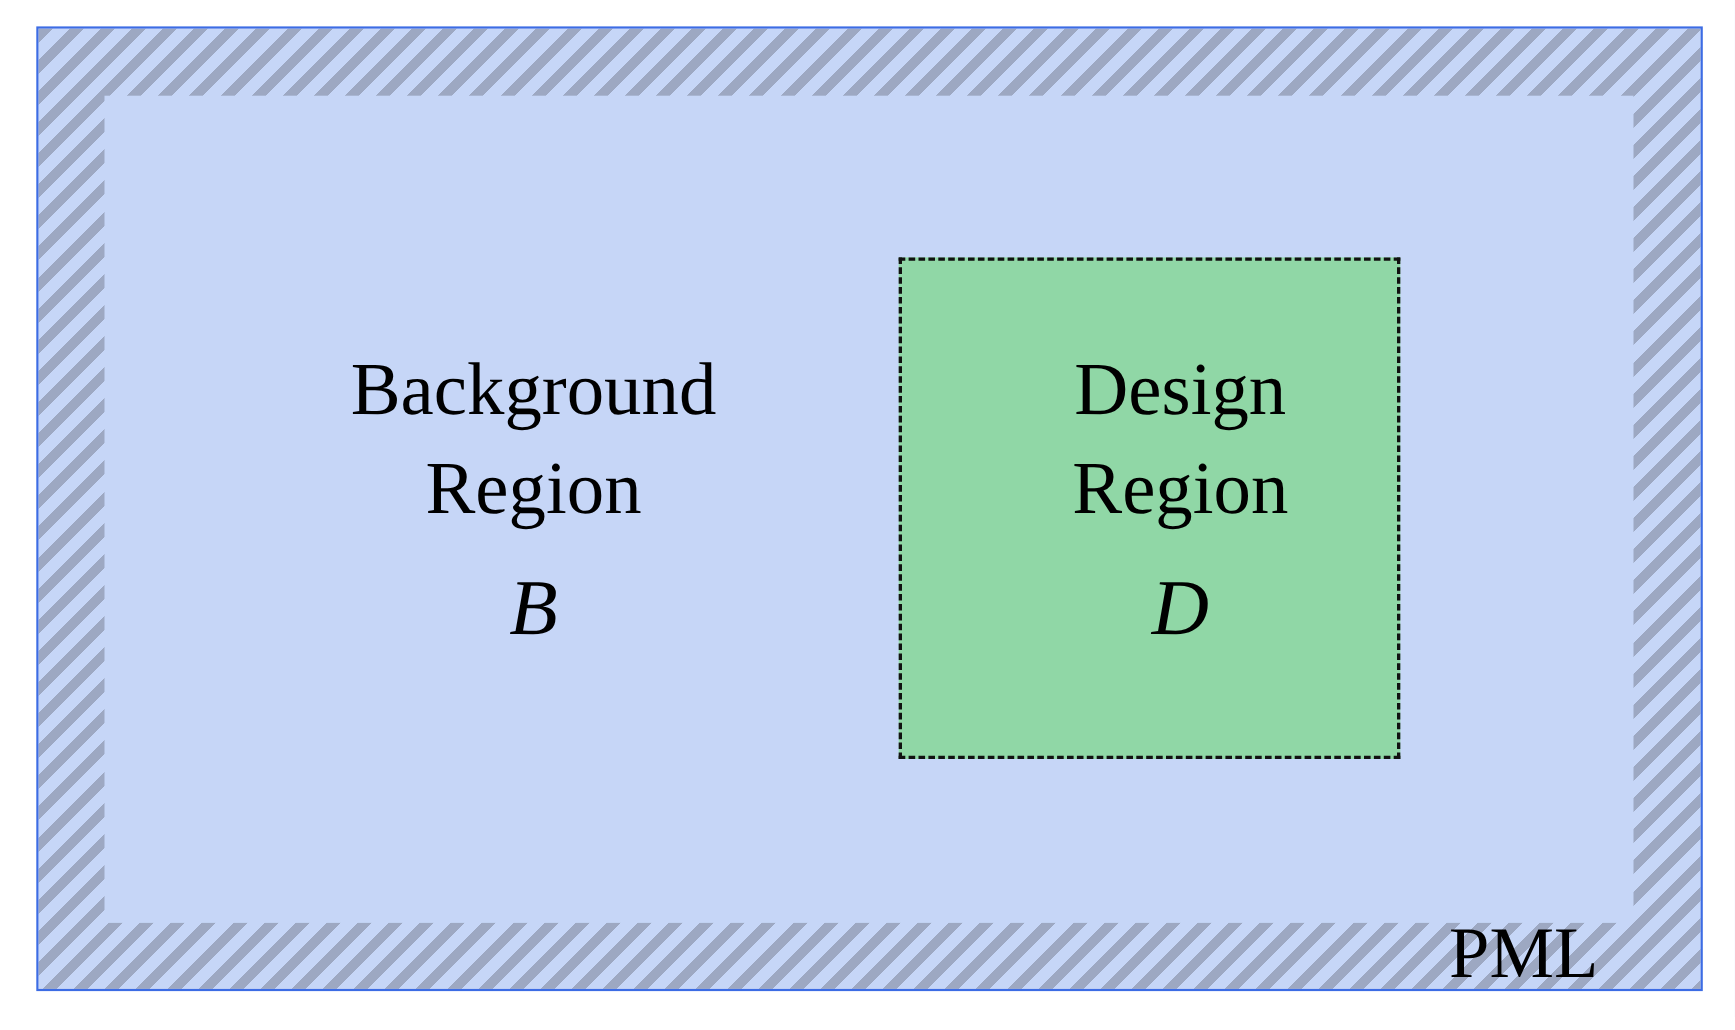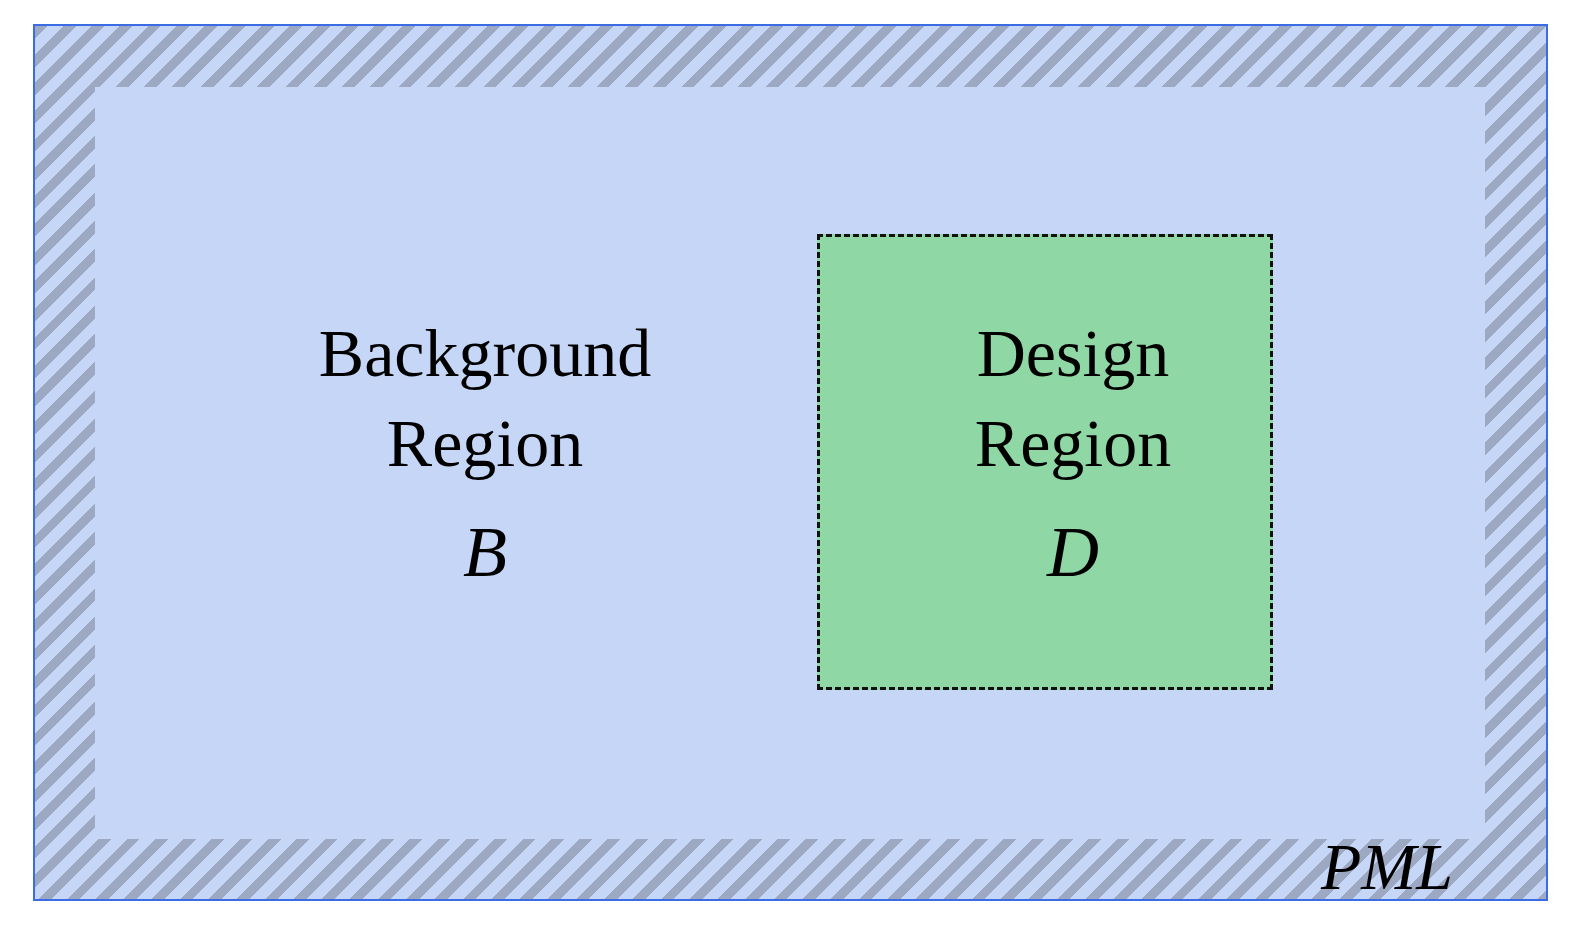--- a/index.html
+++ b/index.html
@@ -54,21 +54,20 @@
     font-size: 72px;
     line-height: 100px;
     margin-top: 14px;
   }
   .pml-label {
     position: absolute;
     right: 93px; bottom: -1px;
     color: var(--text, #000000);
     font-size: 66px;
     line-height: 66px;
-    font-style: italic;
   }
 </style>
 </head>
 <body>
 
 <div class="domain">
 
   <div class="interior"></div>
 
   <div class="design"></div>

